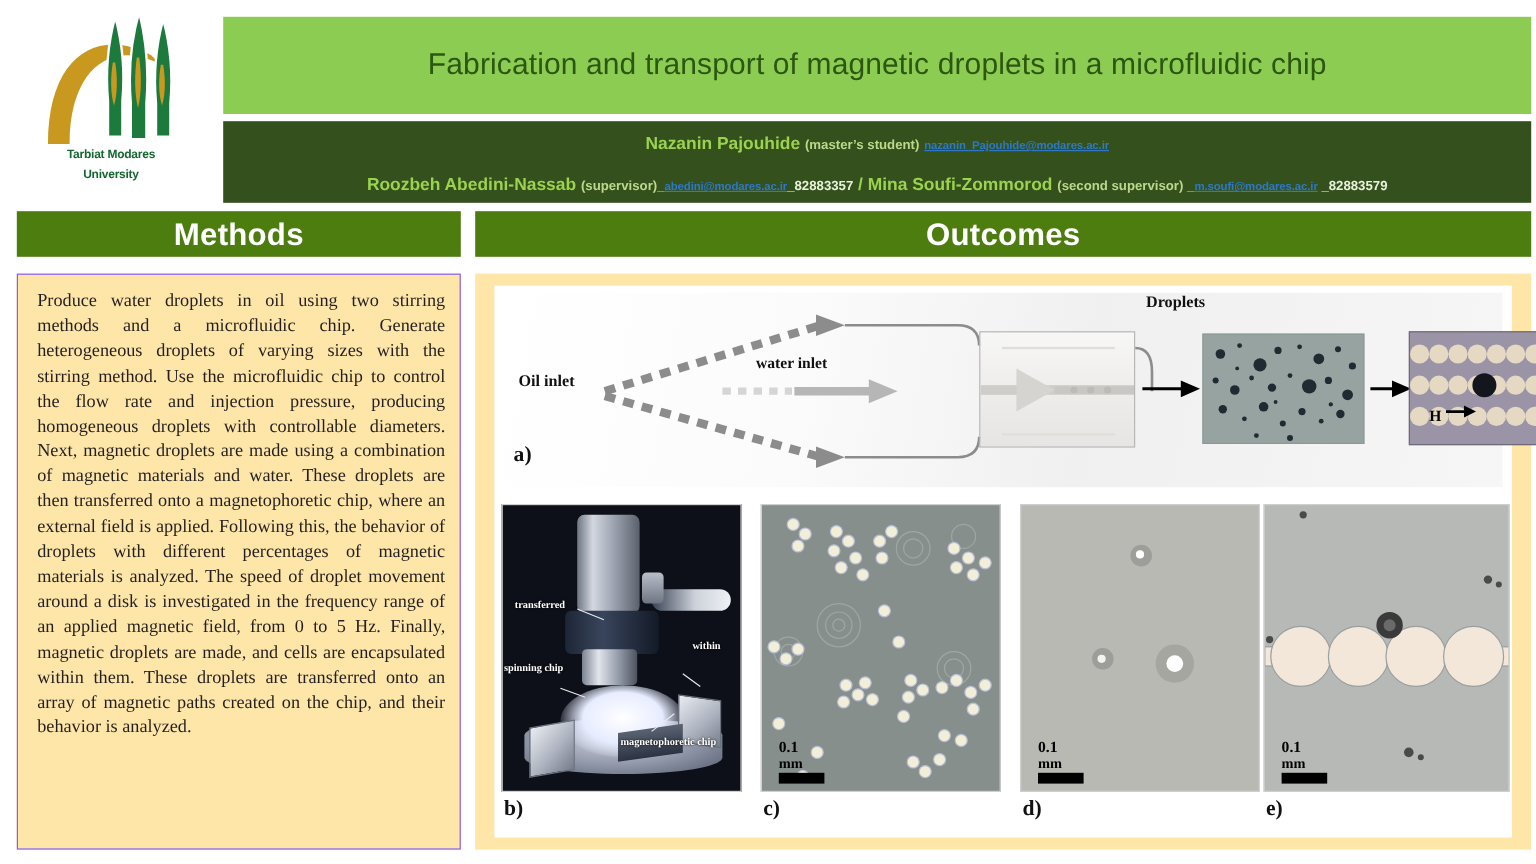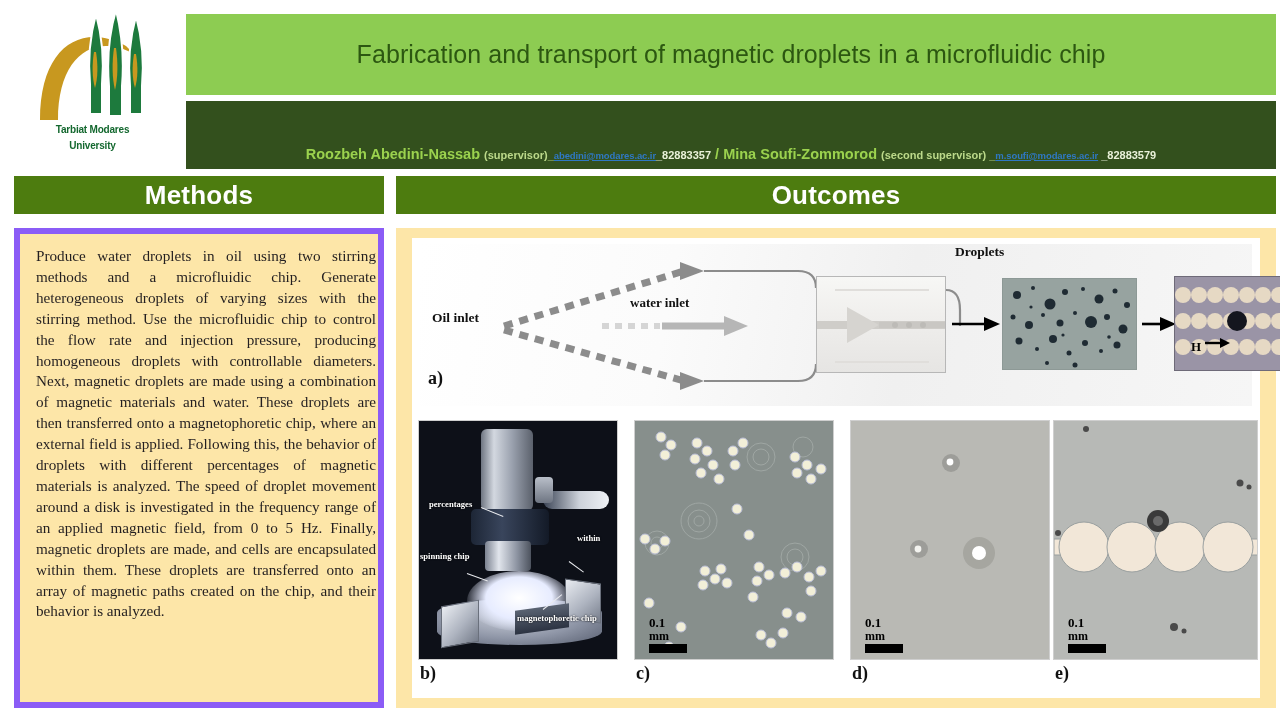--- a/index.html
+++ b/index.html
@@ -57,21 +57,21 @@
   }
   .sec-head span{
     color:#ffffff;font-size:26px;font-weight:bold;letter-spacing:.2px;
   }
   #head-methods{left:14px;top:176px;width:370px;}
   #head-outcomes{left:396px;top:176px;width:880px;}
 
   
   .methods-panel{
     position:absolute;left:14px;top:228px;width:370px;height:480px;
-    background:#fde6a8;border:6px solid #8b5cf6;box-sizing:border-box;
+    background:#fde6a8;border:1px solid #8b5cf6;box-sizing:border-box;
   }
   .methods-text{
     position:absolute;left:16px;top:12px;width:340px;
     font-family:"Liberation Serif", serif;
     font-size:15.2px;line-height:20.9px;color:#231f20;
     text-align:justify;text-justify:inter-word;
   }
 
   
   .outcomes-panel{
@@ -193,20 +193,23 @@
       <div>Tarbiat Modares</div>
       <div>University</div>
     </div>
   </div>
 
   <div class="title-bar">
     <div class="title-text">Fabrication and transport of magnetic droplets in a microfluidic chip</div>
   </div>
 
   <div class="author-bar">
+    <div class="author-line1">
+      <span>Nazanin Pajouhide</span><span>&nbsp;</span><span class="role">(master’s student)</span><span>&nbsp;</span><a class="mail" href="#">nazanin_Pajouhide@modares.ac.ir</a>
+    </div>
     <div class="author-line2">
       <span>Roozbeh Abedini-Nassab</span><span>&nbsp;</span><span class="role">(supervisor)</span><span class="role">_</span><a class="mail" href="#">abedini@modares.ac.ir</a><span class="phone">_</span><span class="phone">82883357</span><span class="slash">&nbsp;</span><span class="slash">/</span><span>&nbsp;</span><span>Mina Soufi-Zommorod</span><span>&nbsp;</span><span class="role">(second supervisor)</span><span class="role">&nbsp;_</span><a class="mail" href="#">m.soufi@modares.ac.ir</a><span class="phone">&nbsp;_</span><span class="phone">82883579</span>
     </div>
   </div>
 
   <div class="sec-head" id="head-methods">
     <span>Methods</span>
   </div>
   <div class="sec-head" id="head-outcomes">
     <span>Outcomes</span>
@@ -361,21 +364,21 @@
             <div class="chipblk"></div>
             <div class="rig-col"></div>
             <div class="rig-arm"></div>
             <div class="rig-knob"></div>
             <div class="rig-body"></div>
             <div class="rig-lens"></div>
             <div class="rig-ln" style="left:62px;top:86px;width:24px;transform:rotate(22deg);"></div>
             <div class="rig-ln" style="left:48px;top:152px;width:22px;transform:rotate(20deg);"></div>
             <div class="rig-ln" style="left:150px;top:140px;width:18px;transform:rotate(36deg);"></div>
             <div class="rig-ln" style="left:124px;top:188px;width:24px;transform:rotate(-38deg);"></div>
-            <div class="rig-lbl" style="left:10px;top:78px;">percentages</div>
+            <div class="rig-lbl" style="left:10px;top:78px;">transferred</div>
             <div class="rig-lbl" style="left:1px;top:130px;">spinning chip</div>
             <div class="rig-lbl" style="left:158px;top:112px;">within</div>
             <div class="rig-lbl" style="left:98px;top:192px;">magnetophoretic chip</div>
           </div>
         </div>
 
         <div class="photo" id="photo-c">
           <svg style="position:absolute;left:0;top:0;width:200px;height:240px;">
             <g stroke="#a9b0ad" fill="none" stroke-width="1" opacity=".7">
               <circle cx="126" cy="36" r="14"></circle>

